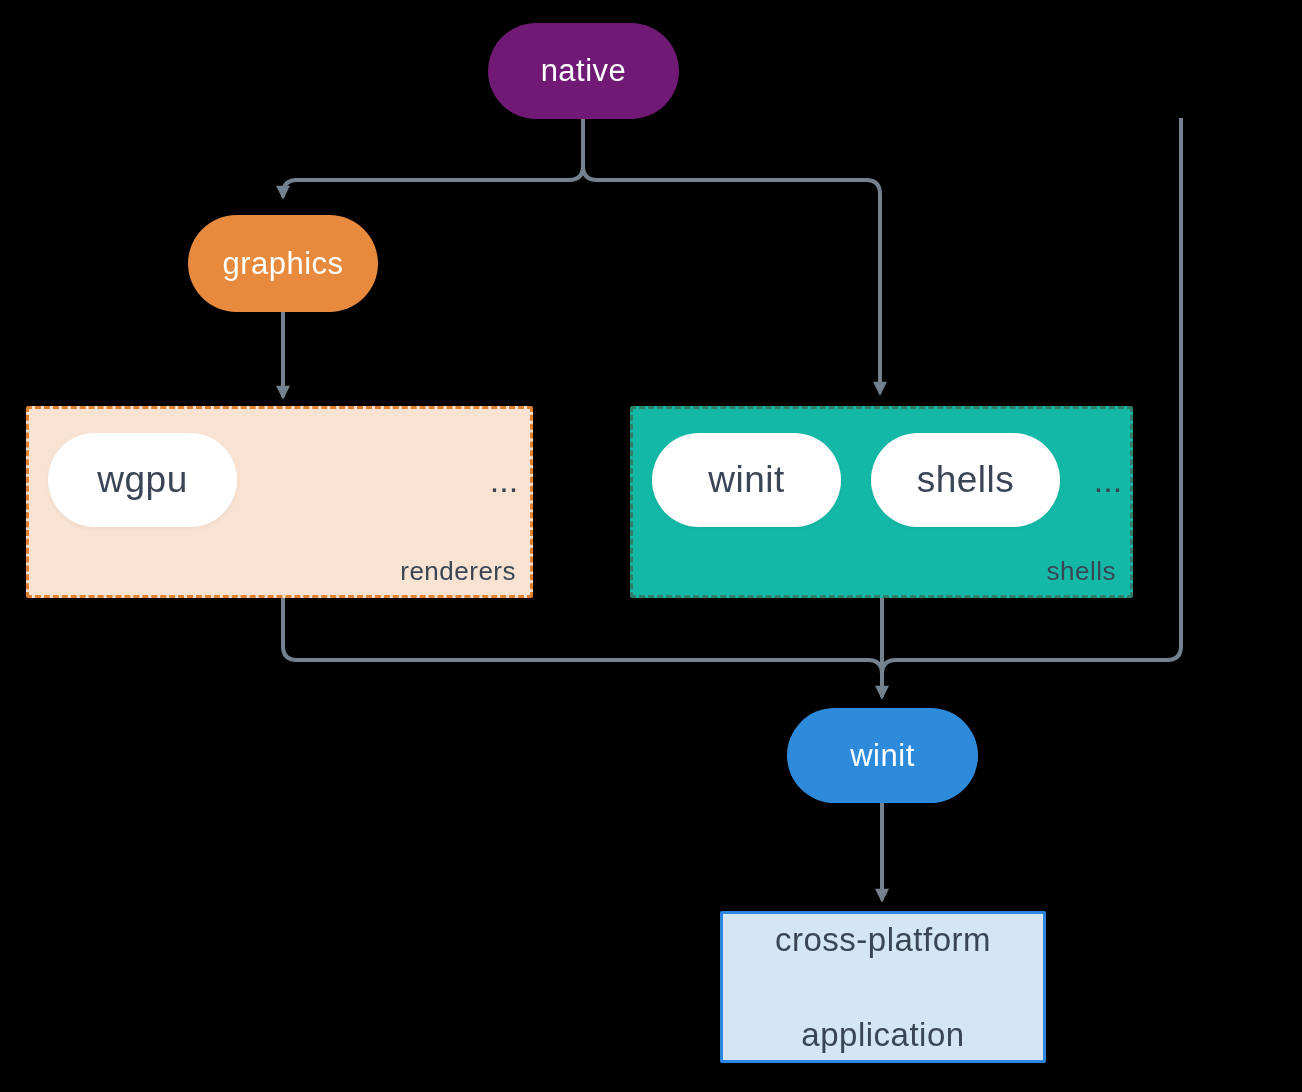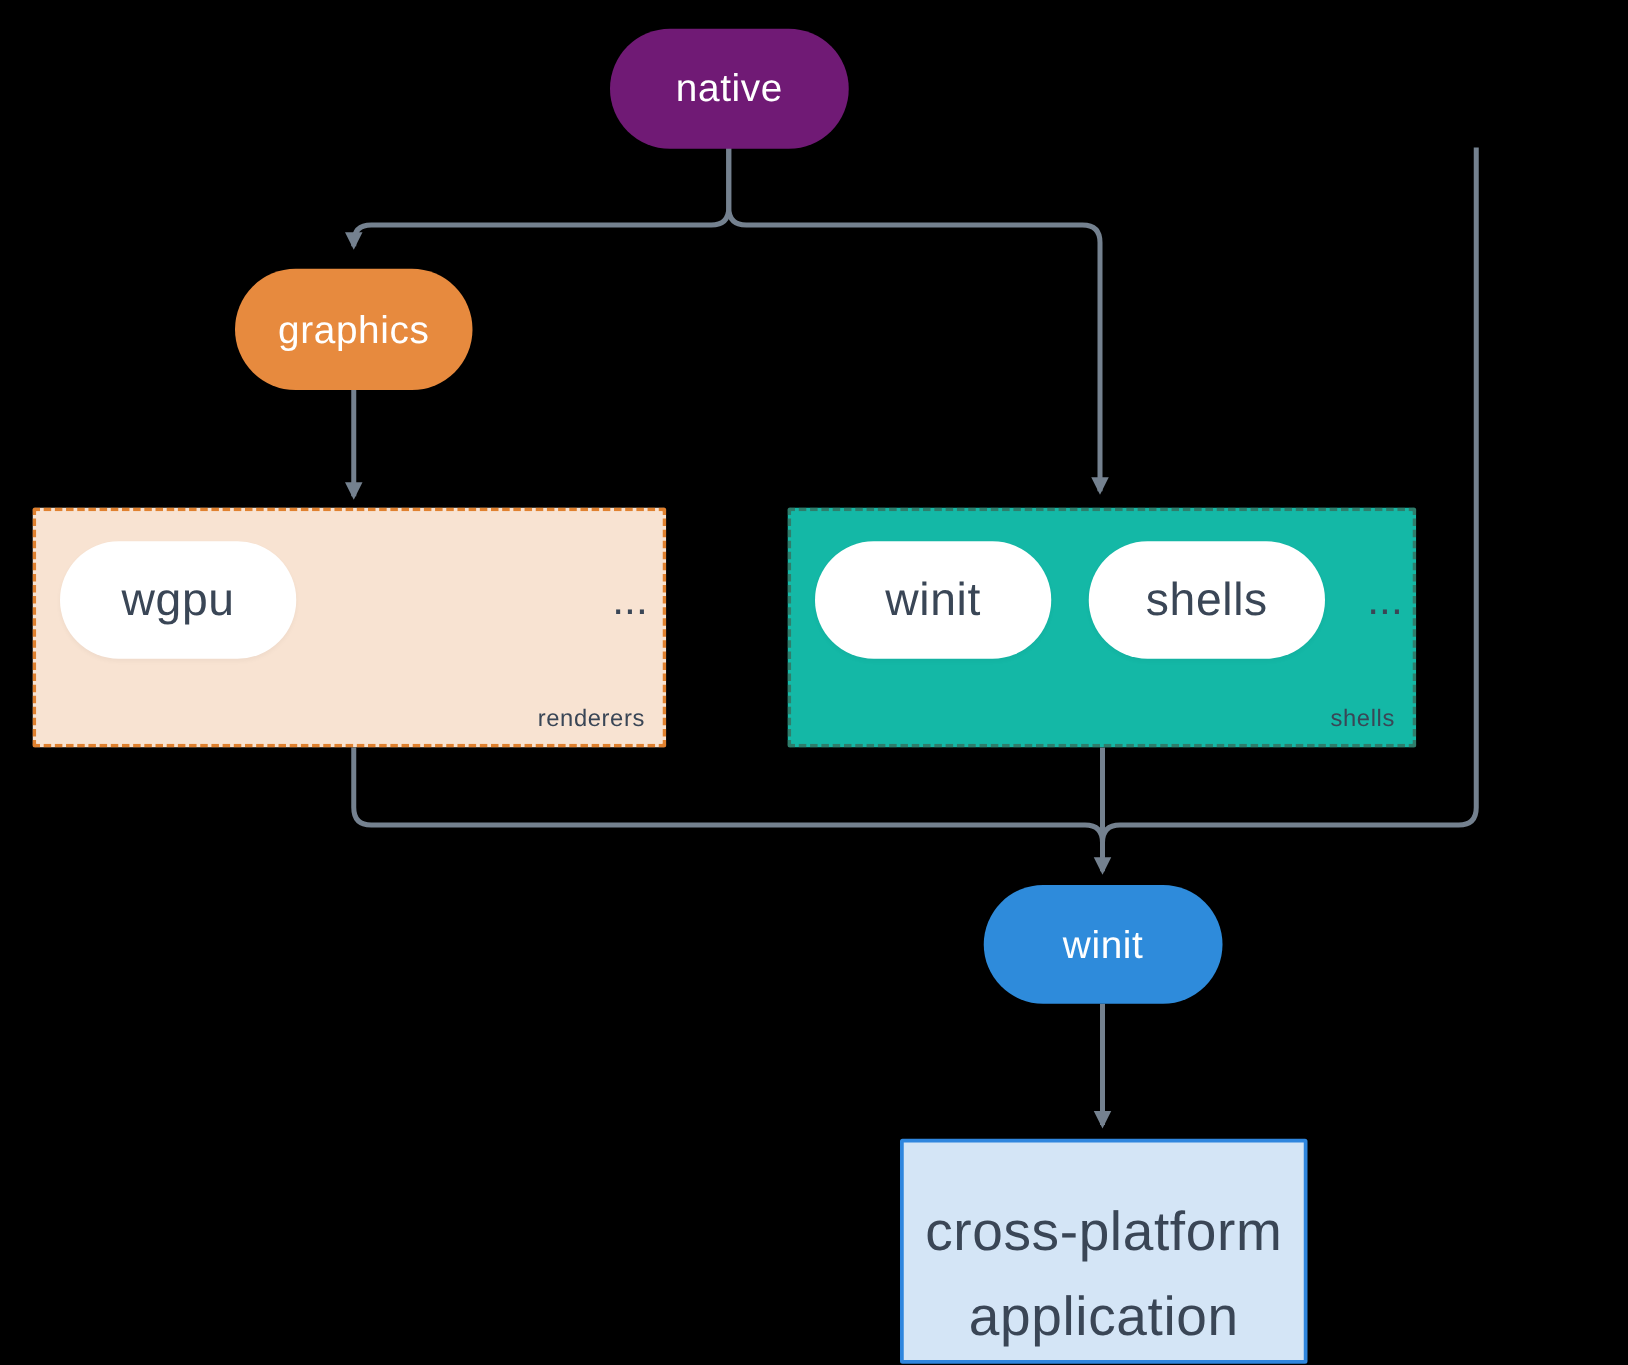--- a/index.html
+++ b/index.html
@@ -77,37 +77,37 @@
     align-items: center;
     justify-content: center;
     color: #3a4656;
     font-size: 34px;
   }
   .group-label {
     position: absolute;
     right: 14px;
     bottom: 8px;
     color: #3a4656;
-    font-size: 19px;
+    font-size: 26px;
     letter-spacing: 0.5px;
   }
   .app-box {
     position: absolute;
     left: 720px; top: 911px;
-    width: 326px; height: 180px;
+    width: 326px; height: 152px;
     box-sizing: border-box;
     background: #d4e5f6;
     border: 3px solid #2f86de;
     border-radius: 2px;
     display: flex;
     flex-direction: column;
     align-items: center;
-    justify-content: flex-end;
+    justify-content: space-between;
     color: #3a4656;
-    font-size: 44px;
+    font-size: 33px;
     line-height: 1.55;
     letter-spacing: 0.5px;
     text-align: center;
   }
 </style>
 </head>
 <body>
 
 <div class="canvas">
 

